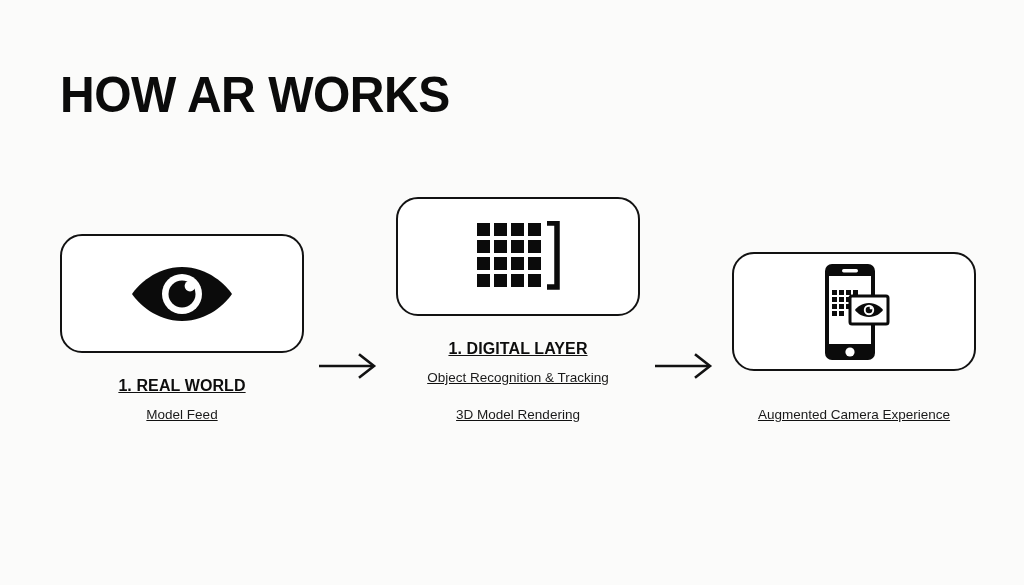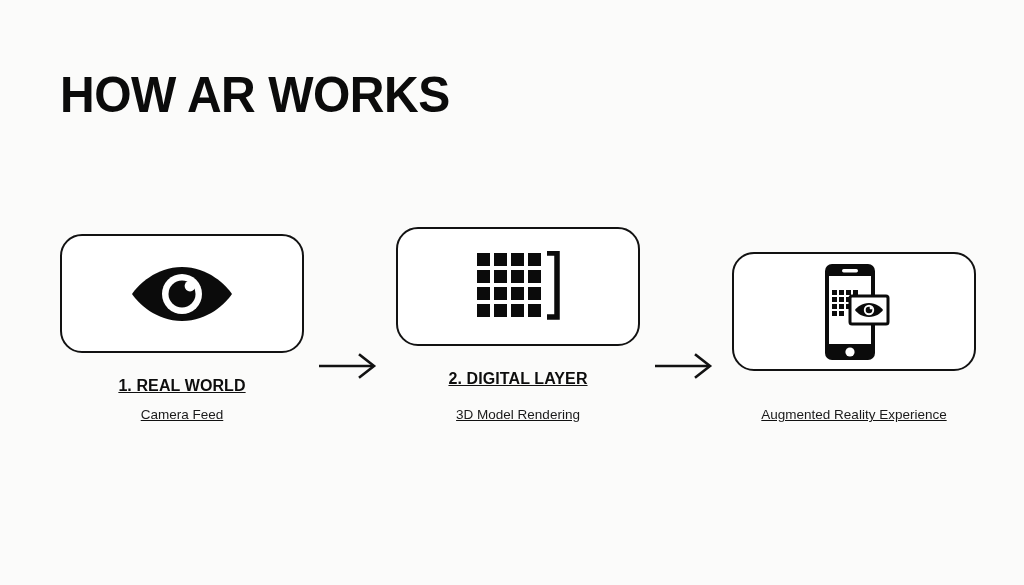--- a/index.html
+++ b/index.html
@@ -107,21 +107,21 @@
           <svg class="icon-svg" width="104" height="66" viewBox="0 0 104 66" aria-hidden="true">
             <path d="M52 6 C78 6 96 24 102 33 C96 42 78 60 52 60 C26 60 8 42 2 33 C8 24 26 6 52 6 Z" fill="#0b0b0b"></path>
             <circle cx="52" cy="33" r="20" fill="#ffffff"></circle>
             <circle cx="52" cy="33" r="13.5" fill="#0b0b0b"></circle>
             <circle cx="60" cy="25" r="5.4" fill="#ffffff"></circle>
           </svg>
         </span>
       </div>
       <div class="caption">
         <div class="step-title">1. REAL WORLD</div>
-        <div class="step-sub">Camera Feed</div>
+        <div class="step-sub">Model Feed</div>
       </div>
     </div>
 
     <div class="arrow-wrap">
       <span>
         <svg class="arrow-svg" width="62" height="28" viewBox="0 0 62 28" aria-hidden="true">
           <line x1="1" y1="14" x2="52" y2="14" stroke="#121212" stroke-width="2.6" stroke-linecap="square"></line>
           <polyline points="41,3 55,14 41,25" fill="none" stroke="#121212" stroke-width="2.6" stroke-linecap="square" stroke-linejoin="miter"></polyline>
         </svg>
       </span>
@@ -150,21 +150,22 @@
               <rect x="2" y="53" width="13" height="13"></rect>
               <rect x="19" y="53" width="13" height="13"></rect>
               <rect x="36" y="53" width="13" height="13"></rect>
               <rect x="53" y="53" width="13" height="13"></rect>
             </g>
             <polyline points="72,2 82,2 82,66 72,66" fill="none" stroke="#0b0b0b" stroke-width="5.5" stroke-linecap="butt" stroke-linejoin="miter"></polyline>
           </svg>
         </span>
       </div>
       <div class="caption">
-        <div class="step-title">2. DIGITAL LAYER</div>
+        <div class="step-title">1. DIGITAL LAYER</div>
+        <div class="step-sub">Object Recognition &amp; Tracking</div>
         <div class="step-sub" style="margin-top:16px;">3D Model Rendering</div>
       </div>
     </div>
 
     <div class="arrow-wrap">
       <span>
         <svg class="arrow-svg" width="62" height="28" viewBox="0 0 62 28" aria-hidden="true">
           <line x1="1" y1="14" x2="52" y2="14" stroke="#121212" stroke-width="2.6" stroke-linecap="square"></line>
           <polyline points="41,3 55,14 41,25" fill="none" stroke="#121212" stroke-width="2.6" stroke-linecap="square" stroke-linejoin="miter"></polyline>
         </svg>
@@ -207,18 +208,18 @@
             <g>
               <path d="M52 40 C59 40 64 44 66 47 C64 50 59 54 52 54 C45 54 40 50 38 47 C40 44 45 40 52 40 Z" fill="#0b0b0b"></path>
               <circle cx="52" cy="47" r="5.2" fill="#ffffff"></circle>
               <circle cx="52" cy="47" r="3.3" fill="#0b0b0b"></circle>
               <circle cx="54" cy="45" r="1.4" fill="#ffffff"></circle>
             </g>
           </svg>
         </span>
       </div>
       <div class="caption">
-        <div class="step-sub">Augmented Reality Experience</div>
+        <div class="step-sub">Augmented Camera Experience</div>
       </div>
     </div>
 
   </div>
 </div>
 
 </body></html>

